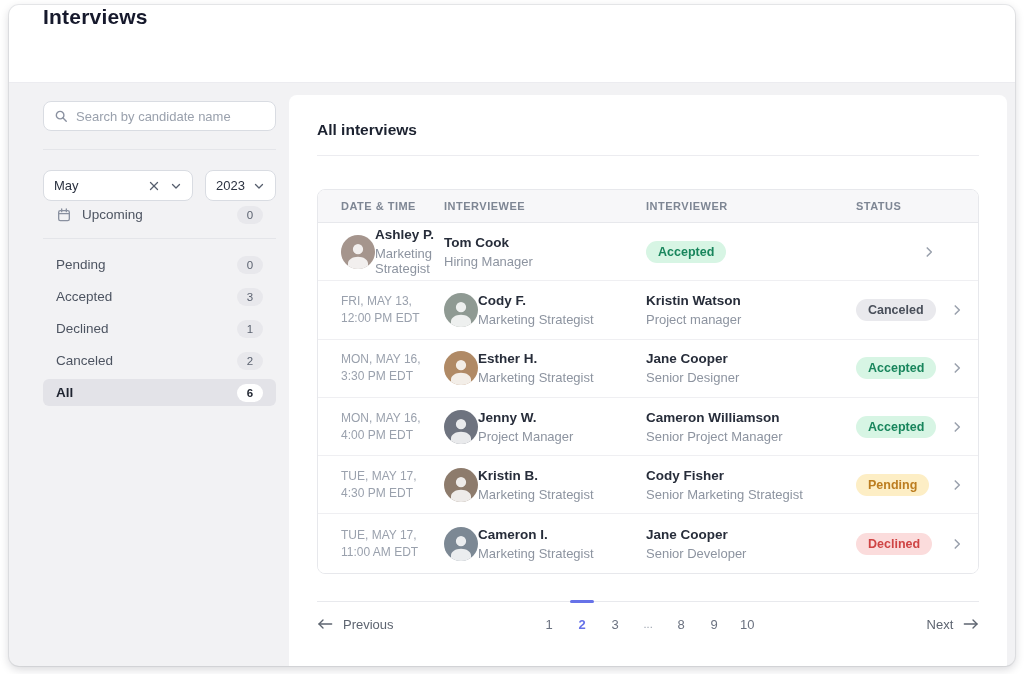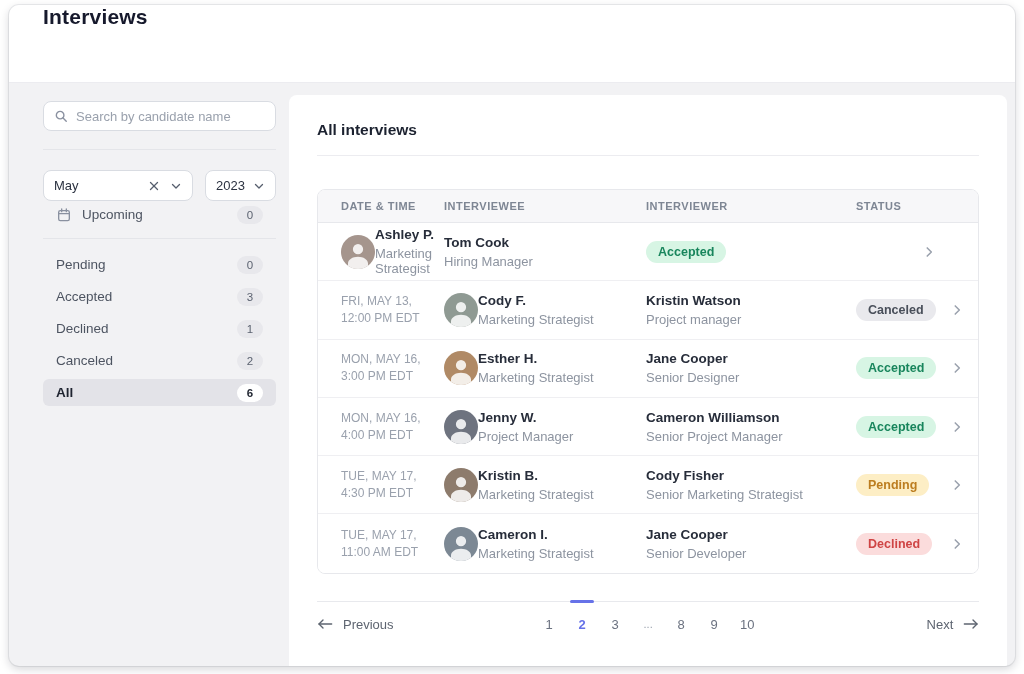--- a/index.html
+++ b/index.html
@@ -241,21 +241,21 @@
               <div><span class="status-badge canceled">Canceled</span></div>
               <span class="chev-right">
                 <svg width="14" height="14" viewBox="0 0 24 24" fill="none" stroke="#9aa1ad" stroke-width="2.6" stroke-linecap="round" stroke-linejoin="round">
                   <polyline points="9 5 16 12 9 19"></polyline>
                 </svg>
               </span>
             </div>
             <div class="t-grid t-row">
               <div class="cell-date">
                 <div>MON, MAY 16,</div>
-                <div>3:00 PM EDT</div>
+                <div>3:30 PM EDT</div>
               </div>
               <div class="cell-person">
                 <span class="avatar">
                   <svg viewBox="0 0 24 24">
                     <path fill="#ffffff" fill-opacity="0.85" d="M12 12.2a4.1 4.1 0 1 0 0-8.2 4.1 4.1 0 0 0 0 8.2zm0 2c-4.4 0-8 2.3-8 5.4V24h16v-4.4c0-3.1-3.6-5.4-8-5.4z"></path>
                   </svg>
                 </span>
                 <span>
                   <div class="p-name">Esther H.</div>
                   <div class="p-role">Marketing Strategist</div>

